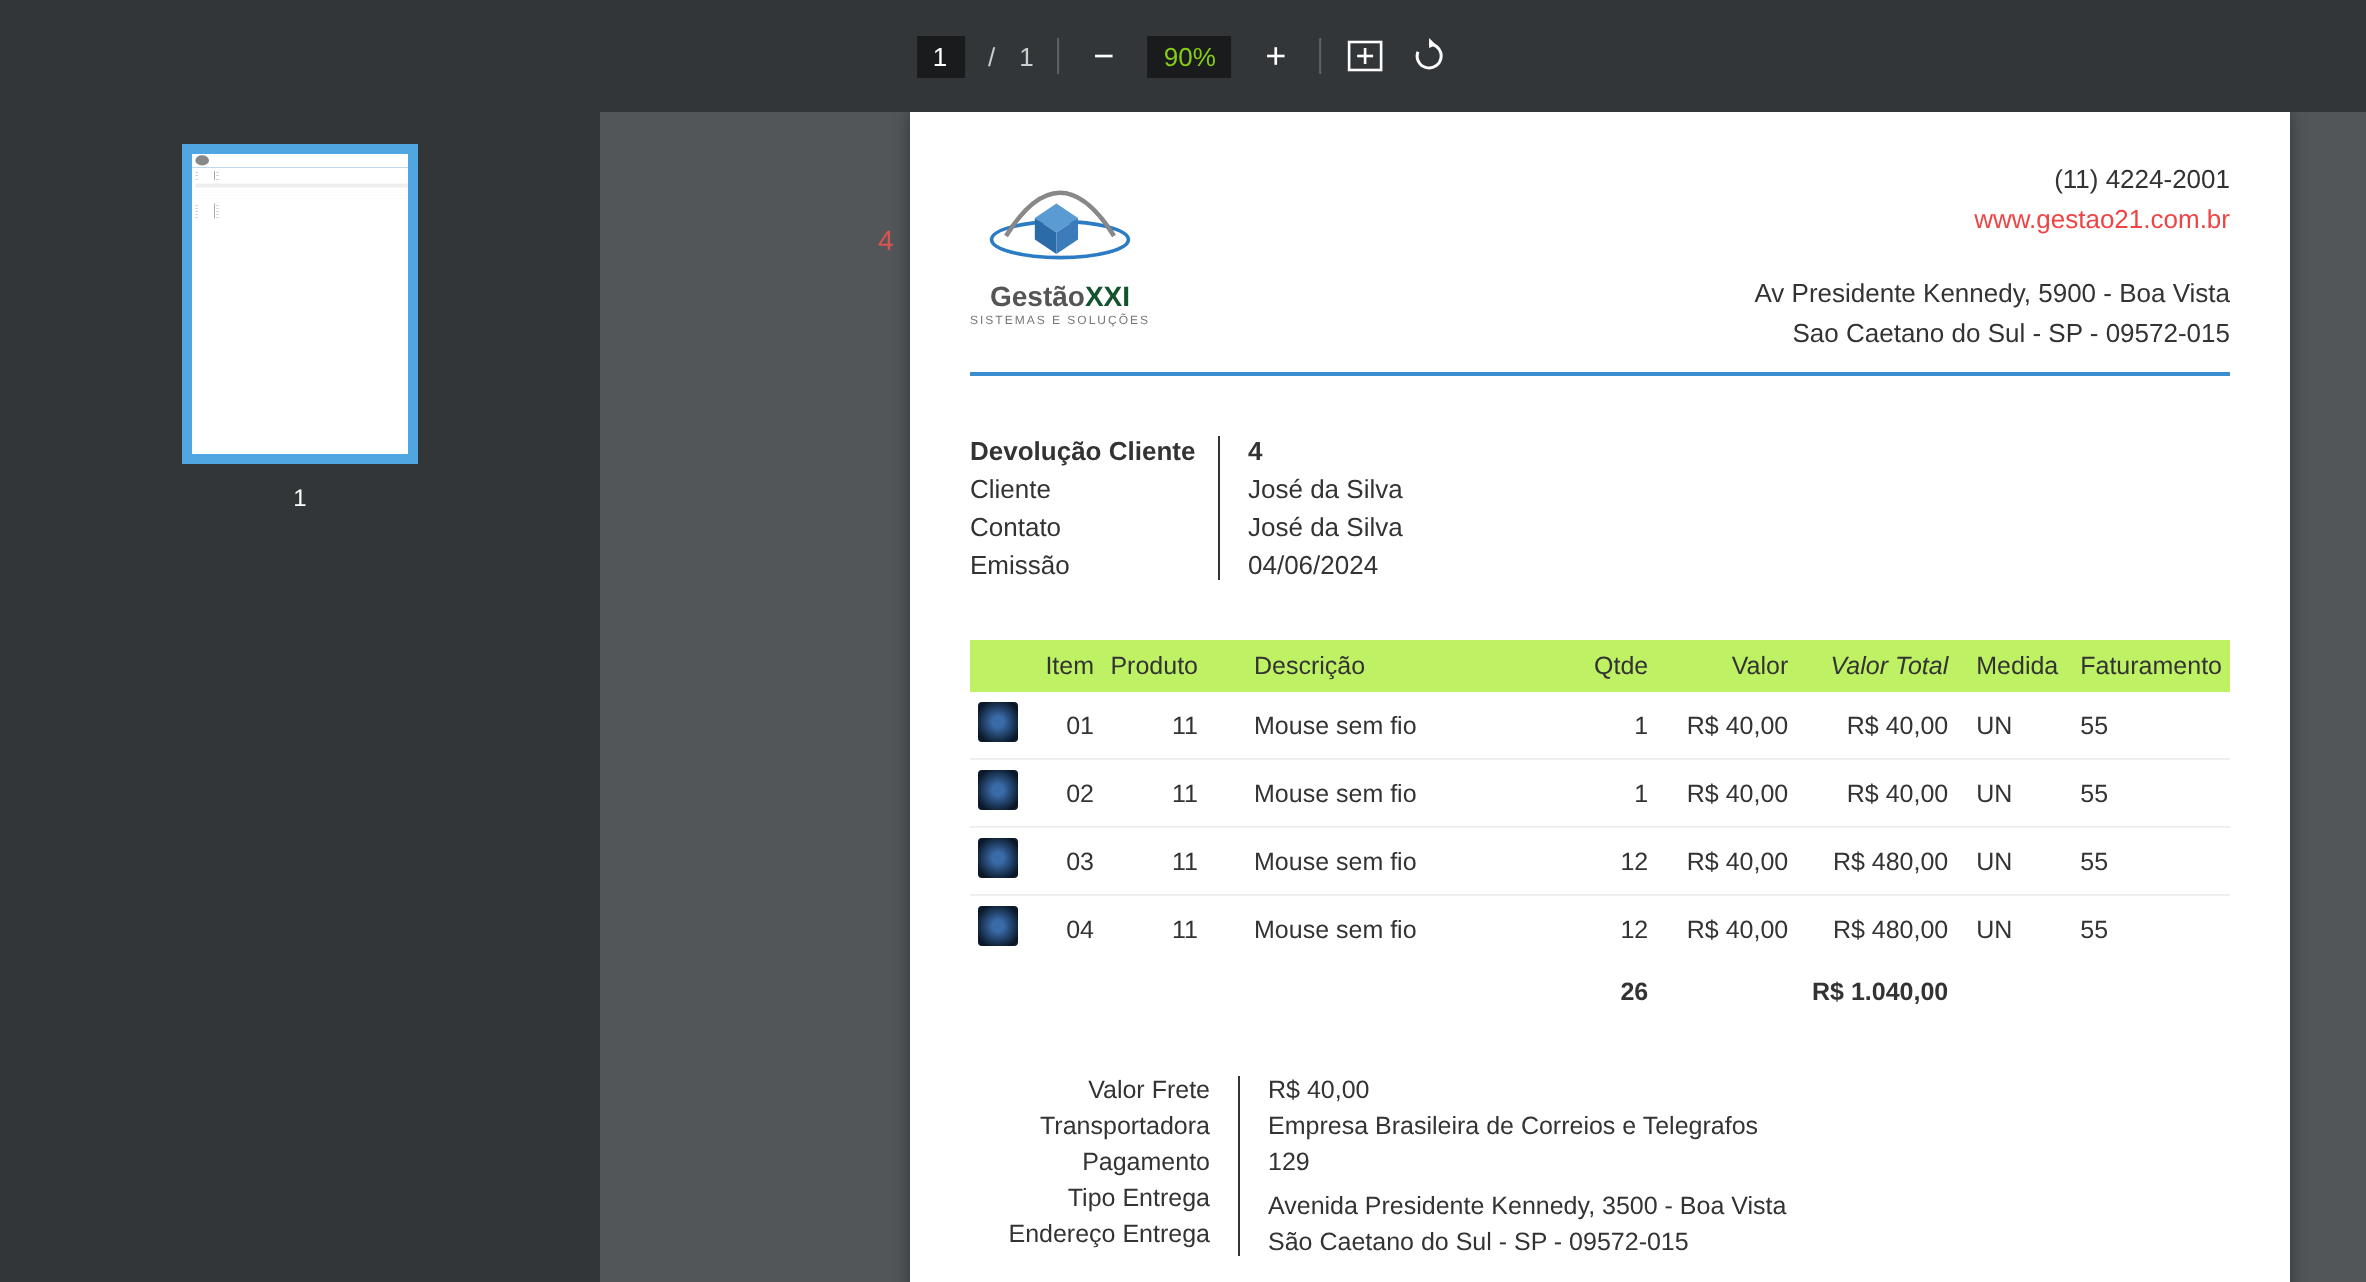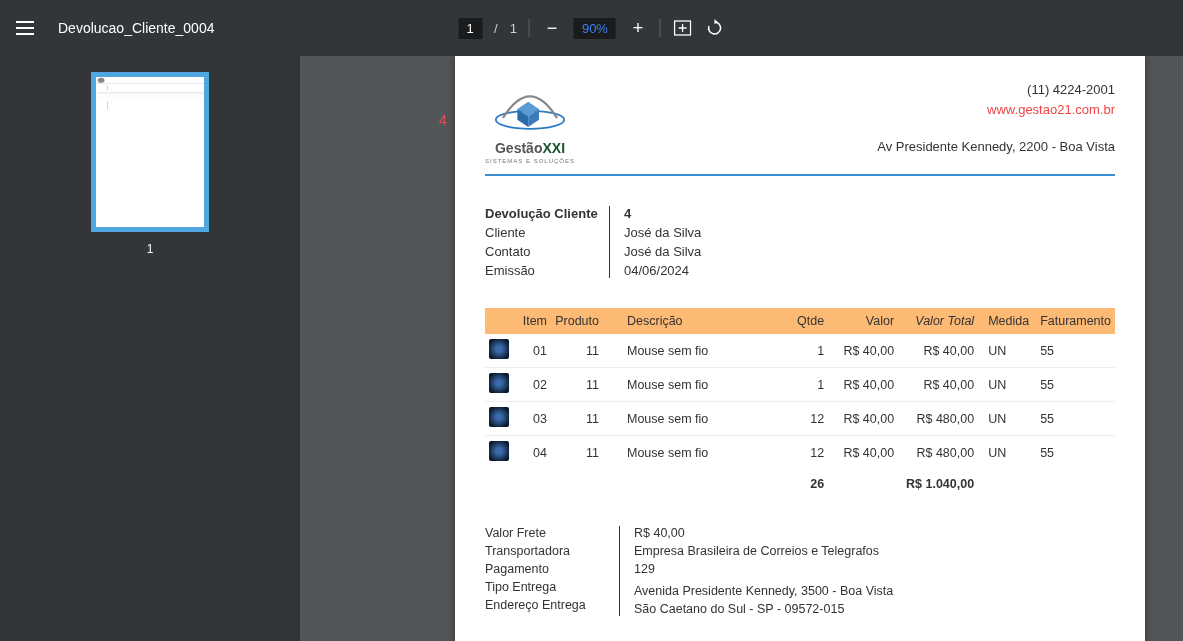--- a/index.html
+++ b/index.html
@@ -74,21 +74,21 @@
     height: 20px;
     display: flex;
     align-items: center;
     justify-content: center;
     cursor: pointer;
     color: #fff;
     font-size: 18px;
   }
   .zoom-display {
     background: #191b1c;
-    color: #3b82f6;
+    color: #84cc16;
     padding: 3px 8px;
     font-size: 13px;
     min-width: 40px;
     text-align: center;
   }
   .tool-icon {
     width: 20px;
     height: 20px;
     cursor: pointer;
     display: flex;
@@ -212,21 +212,21 @@
     gap: 4px;
   }
   .info-values div:first-child { font-weight: bold; }
   
   .items {
     margin-top: 30px;
     width: 100%;
     border-collapse: collapse;
     font-size: 12.5px;
   }
-  .items thead tr { background: #fdba74; border-radius: 10px; }
+  .items thead tr { background: #bef264; border-radius: 10px; }
   .items th {
     font-weight: normal;
     padding: 6px 4px;
     text-align: left;
   }
   .items th.right, .items td.right { text-align: right; }
   .items td {
     padding: 5px 4px;
     border-bottom: 1px solid #eee;
   }
@@ -247,42 +247,35 @@
     margin-top: 30px;
     display: flex;
     gap: 14px;
   }
   .footer-labels {
     width: 120px;
     display: flex;
     flex-direction: column;
     gap: 4px;
     font-size: 12.5px;
+    align-items: flex-end;
   }
   .footer-values {
     border-left: 1.5px solid #333;
     padding-left: 14px;
     display: flex;
     flex-direction: column;
     gap: 4px;
     font-size: 12.5px;
   }
 </style>
 </head>
 <body>
 
 <div class="toolbar">
-  <div class="left">
-    <div class="hamburger">
-      <span></span>
-        <span></span>
-        <span></span>
-    </div>
-    <div class="doc-title">Devolucao_Cliente_0004</div>
-  </div>
   <div class="center">
     <input class="page-input" value="1" style="">
     <span class="page-sep">/</span>
     <span class="page-total">1</span>
     <div class="divider"></div>
     <div class="zoom-btn">−</div>
     <div class="zoom-display">90%</div>
     <div class="zoom-btn">+</div>
     <div class="divider"></div>
     <div class="tool-icon">
@@ -346,21 +339,22 @@
                 <polygon points="0,8 12,16 12,28 0,20" fill="#2b6ca8"></polygon>
                 <polygon points="24,8 12,16 12,28 24,20" fill="#3d7cbb"></polygon>
               </g>
             </svg>
             <div class="logo-text"><span>Gestão</span><span class="xxi">XXI</span></div>
             <div class="logo-sub">SISTEMAS E SOLUÇÕES</div>
           </div>
           <div class="company-info">
             <div>(11) 4224-2001</div>
             <div class="website">www.gestao21.com.br</div>
-            <div class="addr">Av Presidente Kennedy, 2200 - Boa Vista</div>
+            <div class="addr">Av Presidente Kennedy, 5900 - Boa Vista</div>
+            <div>Sao Caetano do Sul - SP - 09572-015</div>
           </div>
         </div>
 
         <div class="info-block">
           <div class="info-labels">
             <div>Devolução Cliente</div>
             <div>Cliente</div>
             <div>Contato</div>
             <div>Emissão</div>
           </div>

